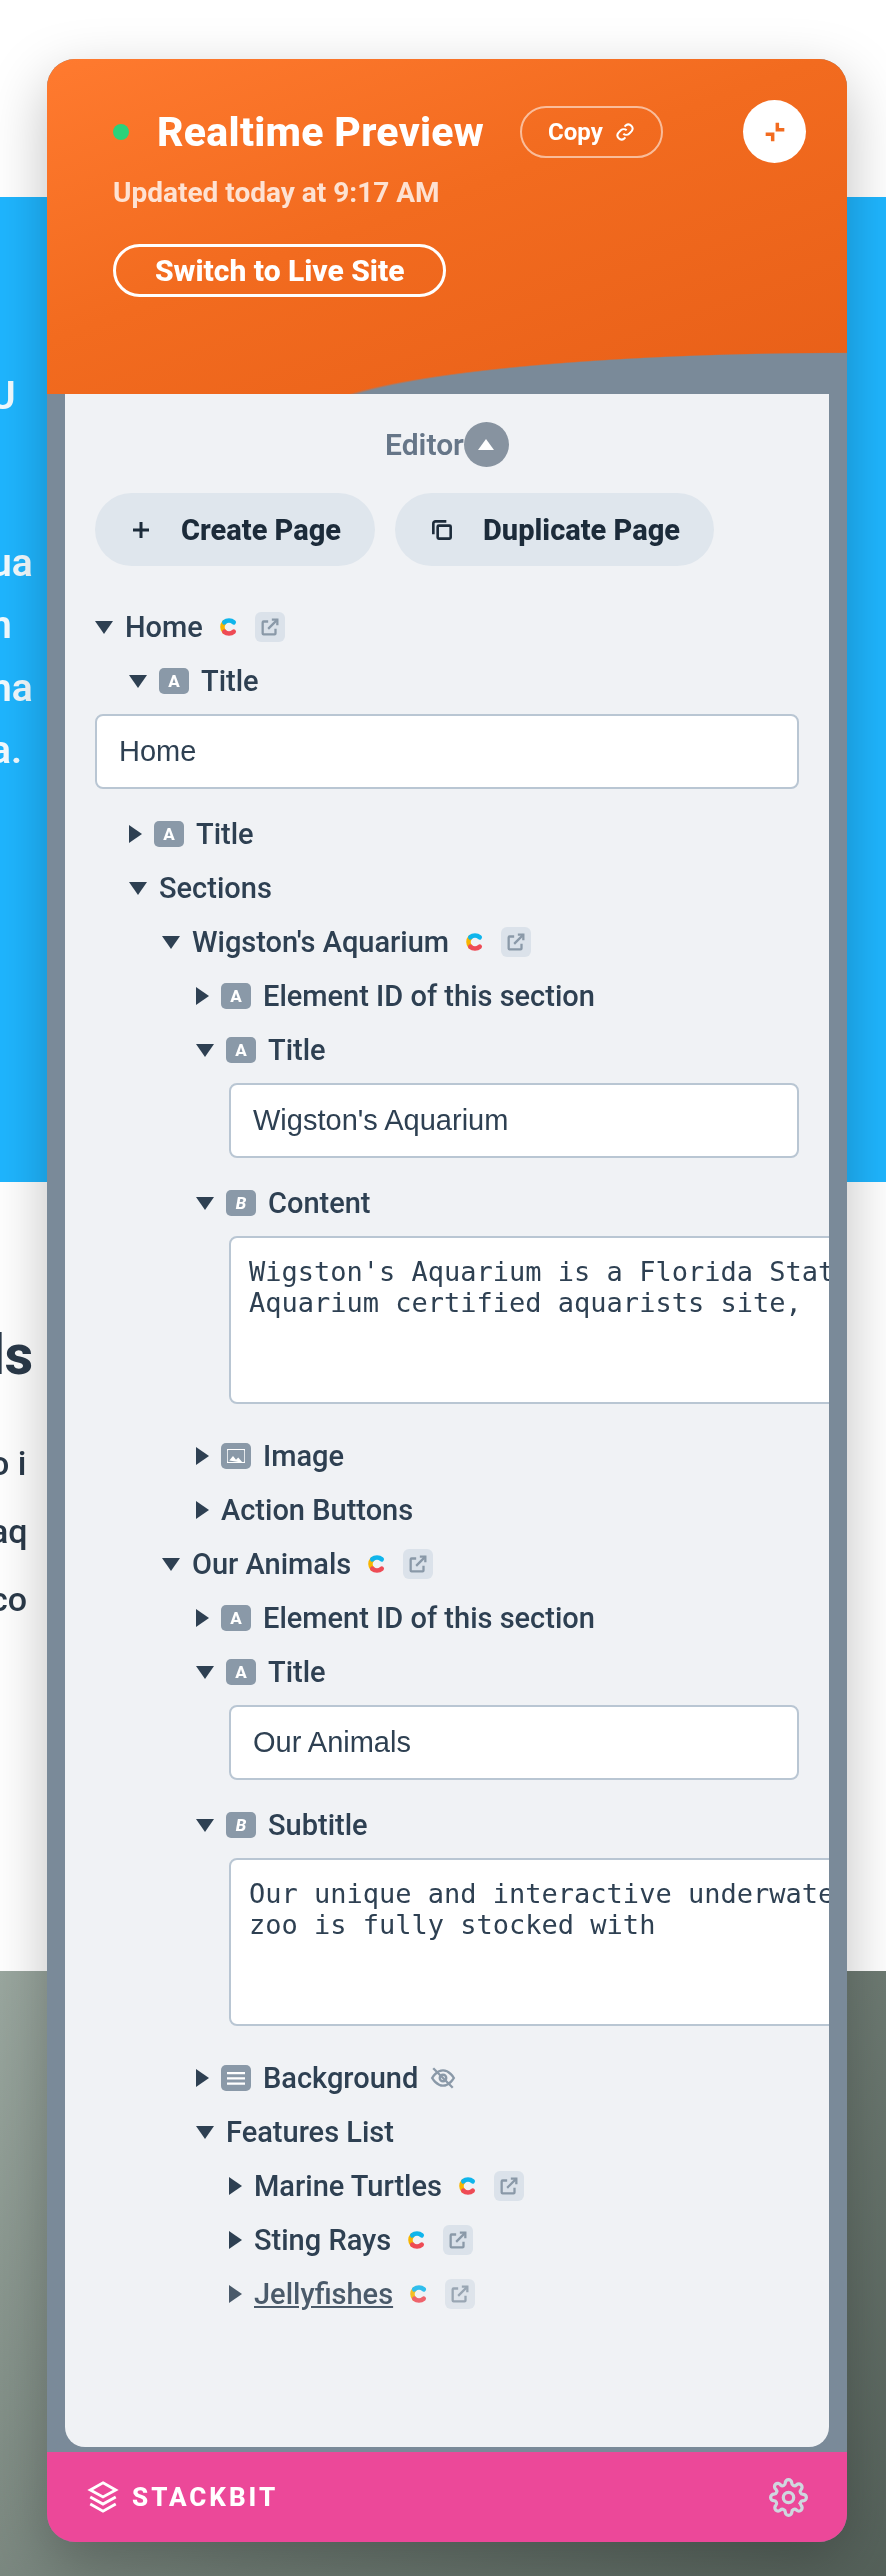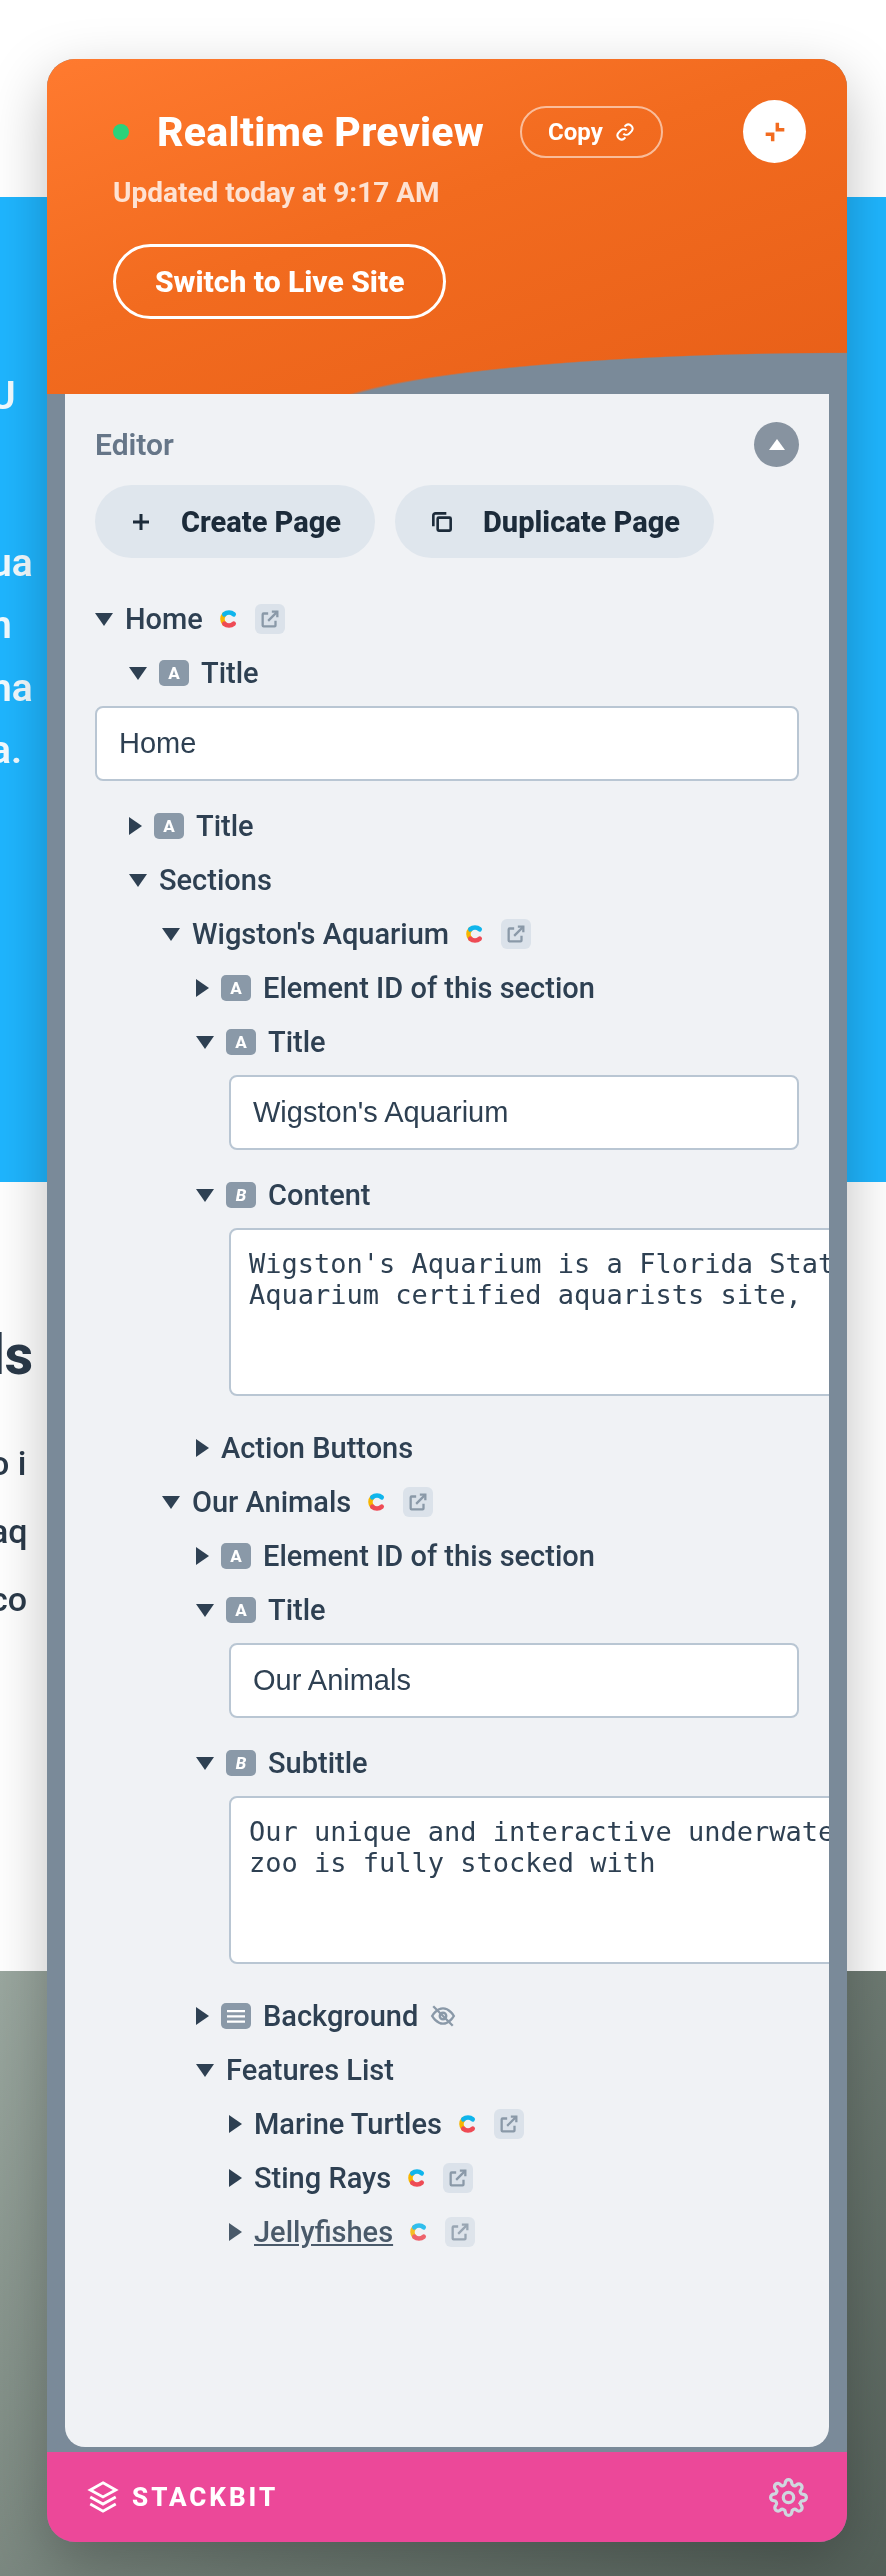--- a/index.html
+++ b/index.html
@@ -41,34 +41,34 @@
   .header-row1 { display:flex; align-items:center; gap: 28px; }
   .status-dot { width: 16px; height: 16px; border-radius: 50%; background: #2bd27a; flex: 0 0 auto; }
   .header-title { font-size: 41px; font-weight: 800; letter-spacing: 0.3px; }
   .copy-pill { margin-left: 8px; padding: 10px 26px; border: 2px solid rgba(255,255,255,0.55); border-radius: 984px; display:inline-flex; align-items:center; gap:12px; font-size: 24px; font-weight:700; color:#fff; cursor:pointer;}
   .link-icon { width: 20px; height: 20px; }
   .corner-btn { position:absolute; top: 41px; right: 41px; width:63px; height:63px; border-radius:50%; background:#fff; display:flex; align-items:center; justify-content:center; cursor:pointer;}
 
   .updated { margin-top: 18px; font-size: 28px; font-weight: 700; color: rgba(255,255,255,0.8); }
 
   .header-buttons { margin-top: 35px; display:flex; gap: 32px; }
-  .pill-btn { height: 75px; padding: 0 39px; border-radius: 984px; display:flex; align-items:center; justify-content:center; font-size: 30px; font-weight: 800; cursor:pointer; white-space:nowrap;}
+  .pill-btn { height: 53px; padding: 0 39px; border-radius: 984px; display:flex; align-items:center; justify-content:center; font-size: 30px; font-weight: 800; cursor:pointer; white-space:nowrap;}
   .pill-outline { border: 3px solid #fff; color:#fff; background: transparent; }
   .pill-solid { background: #c5581b; color: rgba(255,255,255,0.68); border:none; min-width: 276px;}
 
   .panel-body-wrap { position:relative; height: calc(100% - 335px - 95px); background:#7a8a99; }
   .panel-body {
     position:absolute; left: 18px; right: 18px; top: 0; bottom: 0;
     background: #f0f2f5;
     border-radius: 0 0 20px 20px;
     padding: 28px 30px 39px 30px;
     overflow: hidden;
   }
 
-  .editor-row { display:flex; align-items:center; justify-content:space-between; color:#667688; font-size:30px; font-weight:600; margin-bottom: 18px;}
+  .editor-row { display:flex; align-items:center; justify-content:center; color:#667688; font-size:30px; font-weight:600; margin-bottom: 26px;}
   .collapse-circle { width:45px; height:45px; border-radius:50%; background:#8793a0; display:flex; align-items:center; justify-content:center; cursor:pointer;}
 
   .action-row { display:flex; gap: 20px; margin-bottom: 34px;}
   .soft-pill { background:#dfe6ed; border-radius: 984px; height: 73px; display:flex; align-items:center; justify-content:center; gap:28px; font-size:29px; font-weight:800; color:#1c2b3a; padding: 0 34px; cursor:pointer;}
 
   .tree { color:#2e4052; font-size: 29px; }
   .tree-row { display:flex; align-items:center; gap: 12px; padding: 10px 0; cursor:pointer;}
   .tree-row .label { font-weight: 500; }
   .lvl-0 { margin-left: 0;} .lvl-1 { margin-left: 34px;} .lvl-2 { margin-left: 67px;} .lvl-3 { margin-left: 101px;} .lvl-4 { margin-left: 134px;}
   .input-wrap { margin: 6px 0 18px 0;}
@@ -233,20 +233,30 @@
 
         <div class="tree-row lvl-3">
           <span class="tri down"></span>
           <span class="badge-b">B</span>
           <span class="label">Content</span>
         </div>
         <div class="lvl-3 input-wrap textarea-wrap" style="margin-left:134px;">
           <textarea class="textarea" style="">Wigston's Aquarium is a Florida State Aquarium certified aquarists site,</textarea>
         </div>
 
+        <div class="tree-row lvl-3">
+          <span class="tri right"></span>
+          <span class="badge-img">
+              <svg width="18" height="14" viewBox="0 0 24 18" fill="#fff">
+                <rect x="0" y="0" width="24" height="18" rx="2" fill="none" stroke="#fff" stroke-width="2"></rect>
+                <path d="M3 15l5-6 4 5 3-3 6 7z"></path>
+              </svg>
+            </span>
+          <span class="label">Image</span>
+        </div>
 
         <div class="tree-row lvl-3">
           <span class="tri right"></span>
           <span class="label">Action Buttons</span>
         </div>
 
         <div class="tree-row lvl-2">
           <span class="tri down"></span>
           <span class="label">Our Animals</span>
           <svg class="contentful-icon" viewBox="0 0 24 24">

